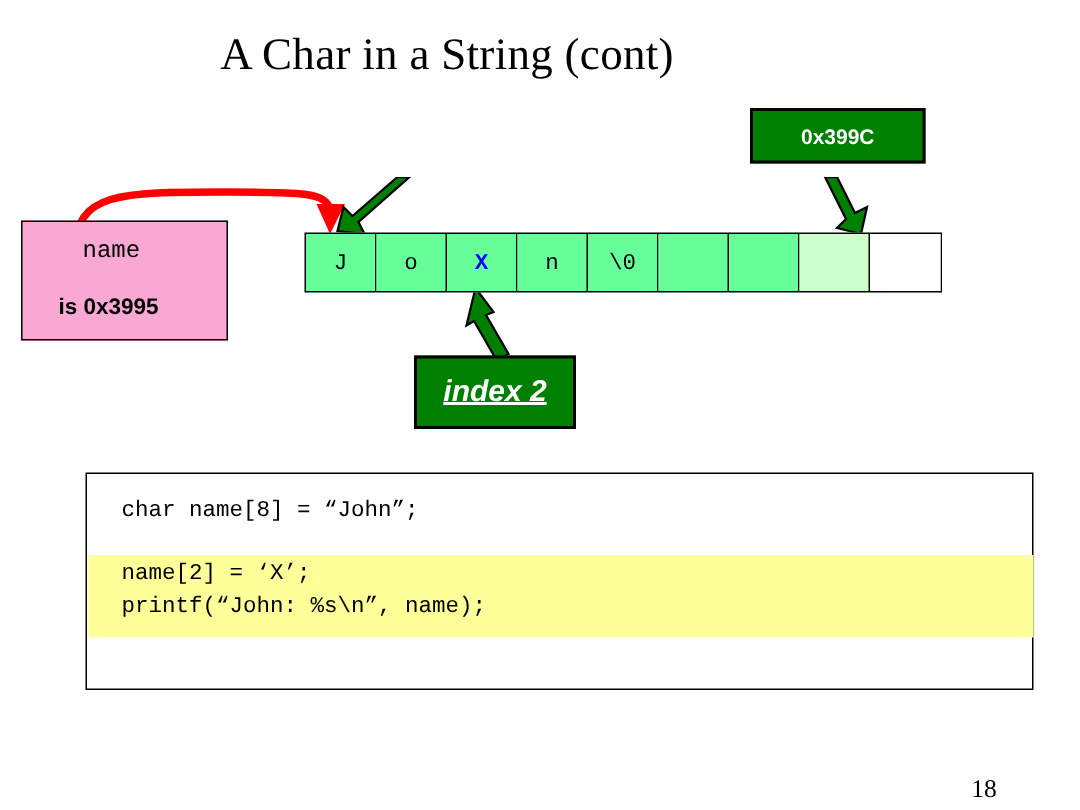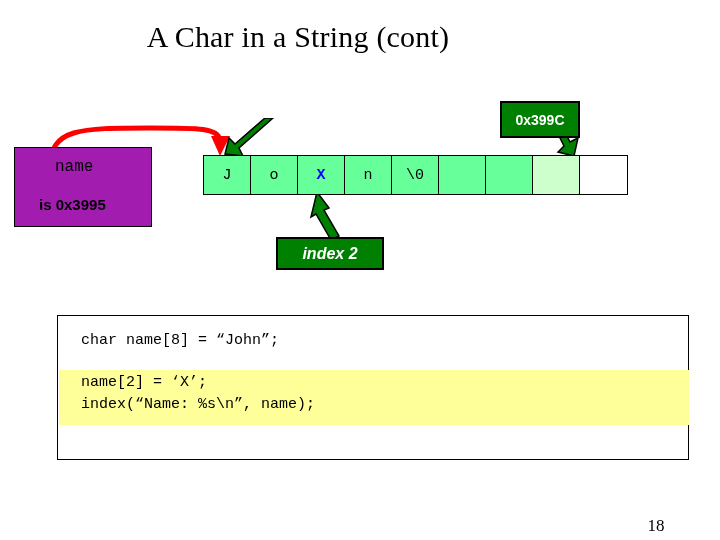--- a/index.html
+++ b/index.html
@@ -49,43 +49,44 @@
     box-sizing: border-box;
   }
   #callout-3995 {
     left: 257px;
     top: 84px;
     width: 97px;
     height: 37px;
   }
   #callout-399c {
     left: 500px;
-    top: 101px;
-    width: 80px;
+    top: 72px;
+    width: 117px;
     height: 37px;
   }
   #callout-index {
     left: 276px;
     top: 237px;
     width: 108px;
-    height: 33px;
+    height: 49px;
     font-style: italic;
-    font-size: 16px;
+    font-size: 20px;
+    text-decoration: underline;
   }
 
   
   .name-box {
     position: absolute;
     left: 14px;
     top: 147px;
     width: 138px;
     height: 80px;
     border: 1px solid #000000;
     box-sizing: border-box;
-    background: #a21caf;
+    background: #f9a8d4;
   }
   .name-box .line1 {
     position: absolute;
     left: 40px;
     top: 10px;
     font-family: "Liberation Mono", monospace;
     font-size: 16px;
     color: #000000;
   }
   .name-box .line2 {
@@ -226,18 +227,18 @@
     <div class="cell filled"></div>
     <div class="cell filled"></div>
     <div class="cell pale"></div>
     <div class="cell white"></div>
   </div>
 
   <div class="code-box">
     <div class="code-highlight"></div>
     <div class="code-line" id="code-line-1">char name[8] = “John”;</div>
     <div class="code-line" id="code-line-2">name[2] = ‘X’;</div>
-    <div class="code-line" id="code-line-3">index(“Name: %s\n”, name);</div>
+    <div class="code-line" id="code-line-3">printf(“John: %s\n”, name);</div>
   </div>
 
   <div class="page-number">18</div>
 
 </div>
 
 </body></html>

